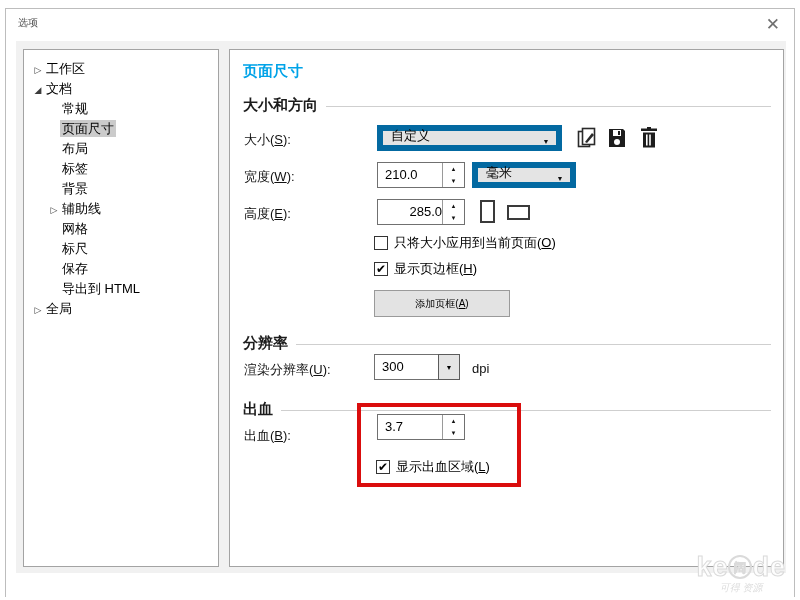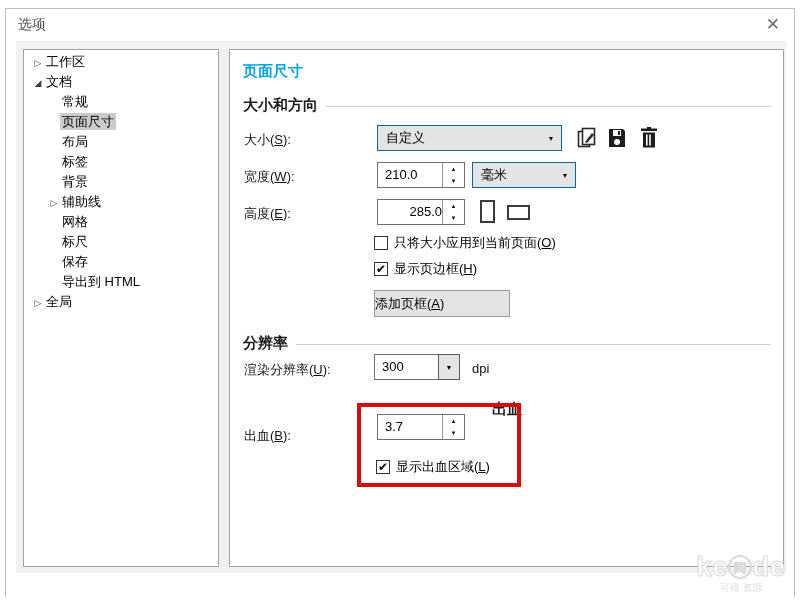--- a/index.html
+++ b/index.html
@@ -2,84 +2,84 @@
 <html><head>
 <meta charset="utf-8">
 <style>
   * { margin:0; padding:0; box-sizing:border-box; }
   html,body { width:800px; height:600px; background:#fff; overflow:hidden;
     font-family:"Liberation Sans","DejaVu Sans",sans-serif; color:#000; }
 
   .dialog { position:absolute; left:5px; top:8px; width:790px; height:589px;
     background:#fff; border:1px solid #bdbdbd; border-bottom:none; }
   .titlebar { position:absolute; left:0; top:0; width:100%; height:32px; background:#fff; }
-  .title { position:absolute; left:12px; top:7px; font-size:14px; color:#4d4d4d; }
+  .title { position:absolute; left:12px; top:7px; font-size:10px; color:#4d4d4d; }
   .close { position:absolute; right:14px; top:5px; font-size:17px; color:#707070; cursor:default; }
 
   .content-bg { position:absolute; left:10px; top:32px; width:770px; height:532px; background:#f1f1f1; }
 
   .panel { position:absolute; background:#fff; border:1px solid #a3a3a3; }
   .tree-panel  { left:17px;  top:40px; width:196px; height:518px; overflow:hidden; }
   .right-panel { left:223px; top:40px; width:555px; height:518px; }
 
-  .tree { padding-top:2px; font-size:13px; }
+  .tree { padding-top:9px; font-size:13px; }
   .tree-row { height:20px; line-height:20px; white-space:nowrap; cursor:default; }
   .tree-row .glyph { display:inline-block; width:12px; font-size:9px; color:#3c3c3c; text-align:center; vertical-align:0.5px; }
   .lv0 { padding-left:8px; }
   .lv1 { padding-left:36px; }
   .lv1g { padding-left:24px; }
   .tree-label { padding:1px 2px; }
   .tree-row.selected .tree-label { background:#cbcbcb; }
 
   .page-title { position:absolute; left:13px; top:12px; font-size:15px; font-weight:bold; color:#00a3e8; }
 
   .section { position:absolute; left:13px; right:12px; display:flex; align-items:center; }
   .section .stitle { font-size:15px; font-weight:600; color:#1c1c1c; white-space:nowrap; }
   .section .sline { flex:1; border-top:1px solid #cfcfcf; margin-left:8px; margin-top:2px; }
 
   .flabel { position:absolute; left:14px; font-size:13px; color:#111; }
   u { text-decoration:underline; }
 
-  .combo { position:absolute; height:26px; background:#e4e4e4; border:1px solid #0369a1;
-    font-size:13px; display:flex; align-items:center; cursor:default; }
+  .combo { position:absolute; height:26px; background:#e4e4e4; border:6px solid #0369a1;
+    font-size:13px; display:flex; align-items:flex-end; cursor:default; }
   .combo .cval { flex:1; padding-left:8px; }
   .combo .carrow { width:20px; font-size:7px; color:#111; text-align:center; }
 
   .spinbox { position:absolute; height:26px; background:#fff; border:1px solid #707070; display:flex; }
   .spinbox .sval { flex:1; font-size:13px; padding-left:7px; line-height:24px; }
   .spinbtns { width:22px; border-left:1px solid #9a9a9a; display:flex; flex-direction:column; }
   .spinbtns div { flex:1; display:flex; align-items:center; justify-content:center; font-size:6px; color:#111; cursor:default; }
 
   .combo-edit { position:absolute; height:26px; display:flex; }
   .combo-edit .efield { width:64px; background:#fff; border:1px solid #707070; border-right:none; font-size:13px; padding-left:7px; line-height:24px; }
   .combo-edit .ebtn { width:22px; background:#e4e4e4; border:1px solid #5b5b5b; display:flex; align-items:center; justify-content:center; font-size:7px; cursor:default; }
 
   .cbrow { position:absolute; display:flex; align-items:center; font-size:13px; }
   .cb { width:14px; height:14px; border:1px solid #333; background:#fff; margin-right:6px;
     font-size:12px; line-height:12px; text-align:center; color:#000; font-weight:bold; cursor:default; }
 
-  .pushbtn { position:absolute; background:#e3e3e3; border:1px solid #9a9a9a; font-size:13px;
-    line-height:25px; cursor:default; }
+  .pushbtn { position:absolute; background:#e3e3e3; border:1px solid #9a9a9a; font-size:10px;
+    text-align:center; line-height:25px; cursor:default; }
 
   .unit-text { position:absolute; font-size:13px; color:#111; }
 
   .tool-icon { position:absolute; width:20px; height:22px; cursor:default; }
 
   .orient { position:absolute; border:2px solid #3a3a3a; background:#fff; cursor:default; }
   .portrait { width:15px; height:23px; }
   .landscape { width:23px; height:15px; }
 
   .red-box { position:absolute; left:127px; top:353px; width:164px; height:84px;
     border:4px solid #da0d0d; pointer-events:none; }
 
   .watermark { position:absolute; right:8px; bottom:2px; text-align:center; }
   .wm-big { font-size:27px; font-weight:bold; color:#fdfdfd; -webkit-text-stroke:1px #dadada; letter-spacing:1px; }
   .wm-circle { display:inline-block; width:24px; height:24px; border:2px solid #dadada; border-radius:50%;
     font-size:13px; line-height:22px; vertical-align:4px; -webkit-text-stroke:0.5px #dadada; color:#fdfdfd; }
-  .wm-small { font-size:10px; color:#dcdcdc; filter:blur(0.5px); margin-top:-2px; }
+  .wm-small { font-size:10px; color:#dcdcdc; filter:blur(0.5px); margin-top:-2px;font-style:italic; }
 </style>
 </head>
 <body>
 
 <div class="dialog">
 
   <div class="titlebar">
     <div class="title">选项</div>
     <div class="close">✕</div>
   </div>
@@ -179,21 +179,21 @@
         <span class="sline"></span>
     </div>
 
     <div class="flabel" style="top:311px;"><span>渲染分辨率(</span><u>U</u><span>):</span></div>
     <div class="combo-edit" style="left:144px; top:304px;">
       <span class="efield">300</span>
       <span class="ebtn">▼</span>
     </div>
     <div class="unit-text" style="left:242px; top:311px;">dpi</div>
 
-    <div class="section" style="top:350px;flex-direction:column;">
+    <div class="section" style="top:350px;">
       <span class="stitle">出血</span>
         <span class="sline"></span>
     </div>
 
     <div class="flabel" style="top:377px;"><span>出血(</span><u>B</u><span>):</span></div>
     <div class="spinbox" style="left:147px; top:364px; width:88px;">
       <span class="sval">3.7</span>
       <span class="spinbtns">
           <div>▲</div>
           <div>▼</div>

